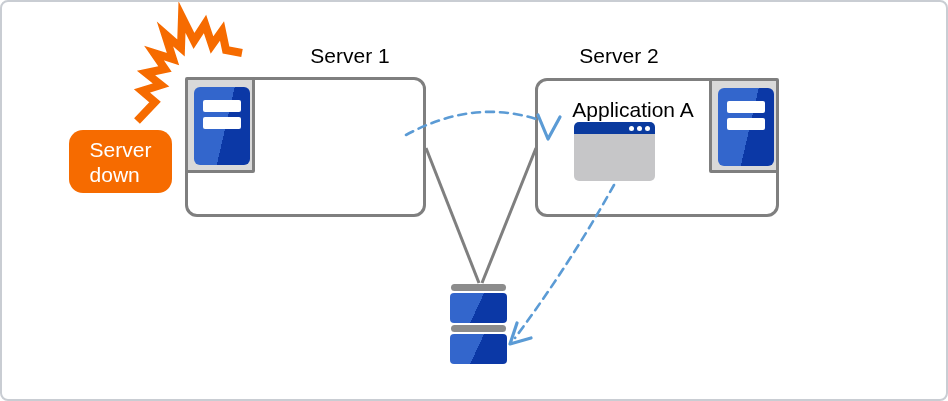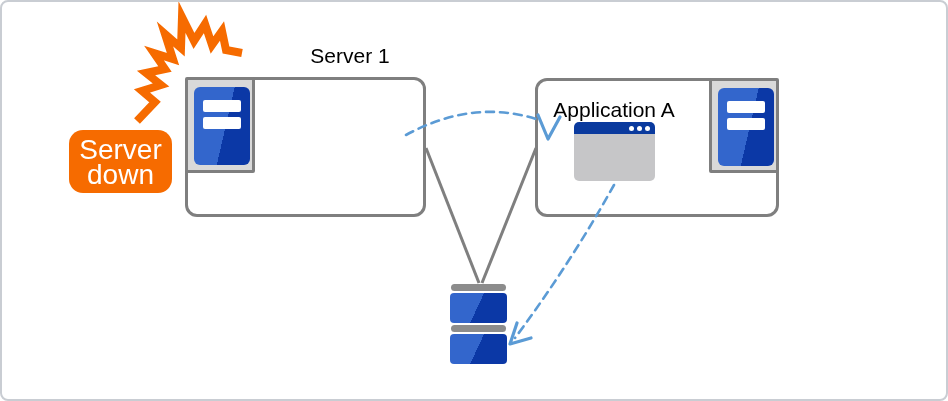--- a/index.html
+++ b/index.html
@@ -22,22 +22,22 @@
   }
   .tower {
     position:absolute; left:6px; top:7px; width:56px; height:78px; border-radius:6px;
     background:linear-gradient(103deg, #3366cc 55%, #0b38a6 55%);
   }
   .tower-bar {
     position:absolute; left:9px; width:38px; height:12px; background:#fff; border-radius:2px;
   }
   .badge {
     position:absolute; left:67px; top:128px; width:103px; height:63px;
-    background:#f66b00; border-radius:14px; color:#fff; font-size:28px;
-    line-height:25px; text-align:center; white-space:pre-line;
+    background:#f66b00; border-radius:14px; color:#fff; font-size:21px;
+    line-height:25px; text-align:left; white-space:pre-line;
     display:flex; align-items:center; justify-content:center; box-sizing:border-box;
   }
   .app-window { position:absolute; left:572px; top:120px; width:81px; height:59px; }
   .app-titlebar {
     position:absolute; left:0; top:0; right:0; height:12px; background:#0a3a9e;
     border-radius:5px 5px 0 0; display:flex; align-items:center; justify-content:flex-end;
     gap:3px; padding-right:5px; box-sizing:border-box;
   }
   .dot { width:5px; height:5px; border-radius:50%; background:#fff; }
   .app-body {
@@ -58,30 +58,31 @@
 
   <div class="label" style="left:248px; top:42px; width:200px;">Server 1</div>
   <div class="server-box" style="left:183px; top:75px; width:241px; height:140px;"></div>
   <div class="icon-frame" style="left:183px; top:75px; width:70px; height:96px;">
     <div class="tower">
       <div class="tower-bar" style="top:13px;"></div>
       <div class="tower-bar" style="top:30px;"></div>
     </div>
   </div>
 
+  <div class="label" style="left:517px; top:42px; width:200px;">Server 2</div>
   <div class="server-box" style="left:533px; top:76px; width:244px; height:139px;"></div>
   <div class="icon-frame" style="left:707px; top:76px; width:70px; height:95px;">
     <div class="tower">
       <div class="tower-bar" style="top:13px;"></div>
       <div class="tower-bar" style="top:30px;"></div>
     </div>
   </div>
 
 
-  <div class="label" style="left:512px; top:96px; width:200px;">Application A</div>
+  <div class="label" style="left:531px; top:96px; width:200px;">Application A</div>
   <div class="app-window">
     <div class="app-titlebar">
       <div class="dot"></div>
       <div class="dot"></div>
       <div class="dot"></div>
     </div>
     <div class="app-body"></div>
   </div>
 
   <div class="badge">

